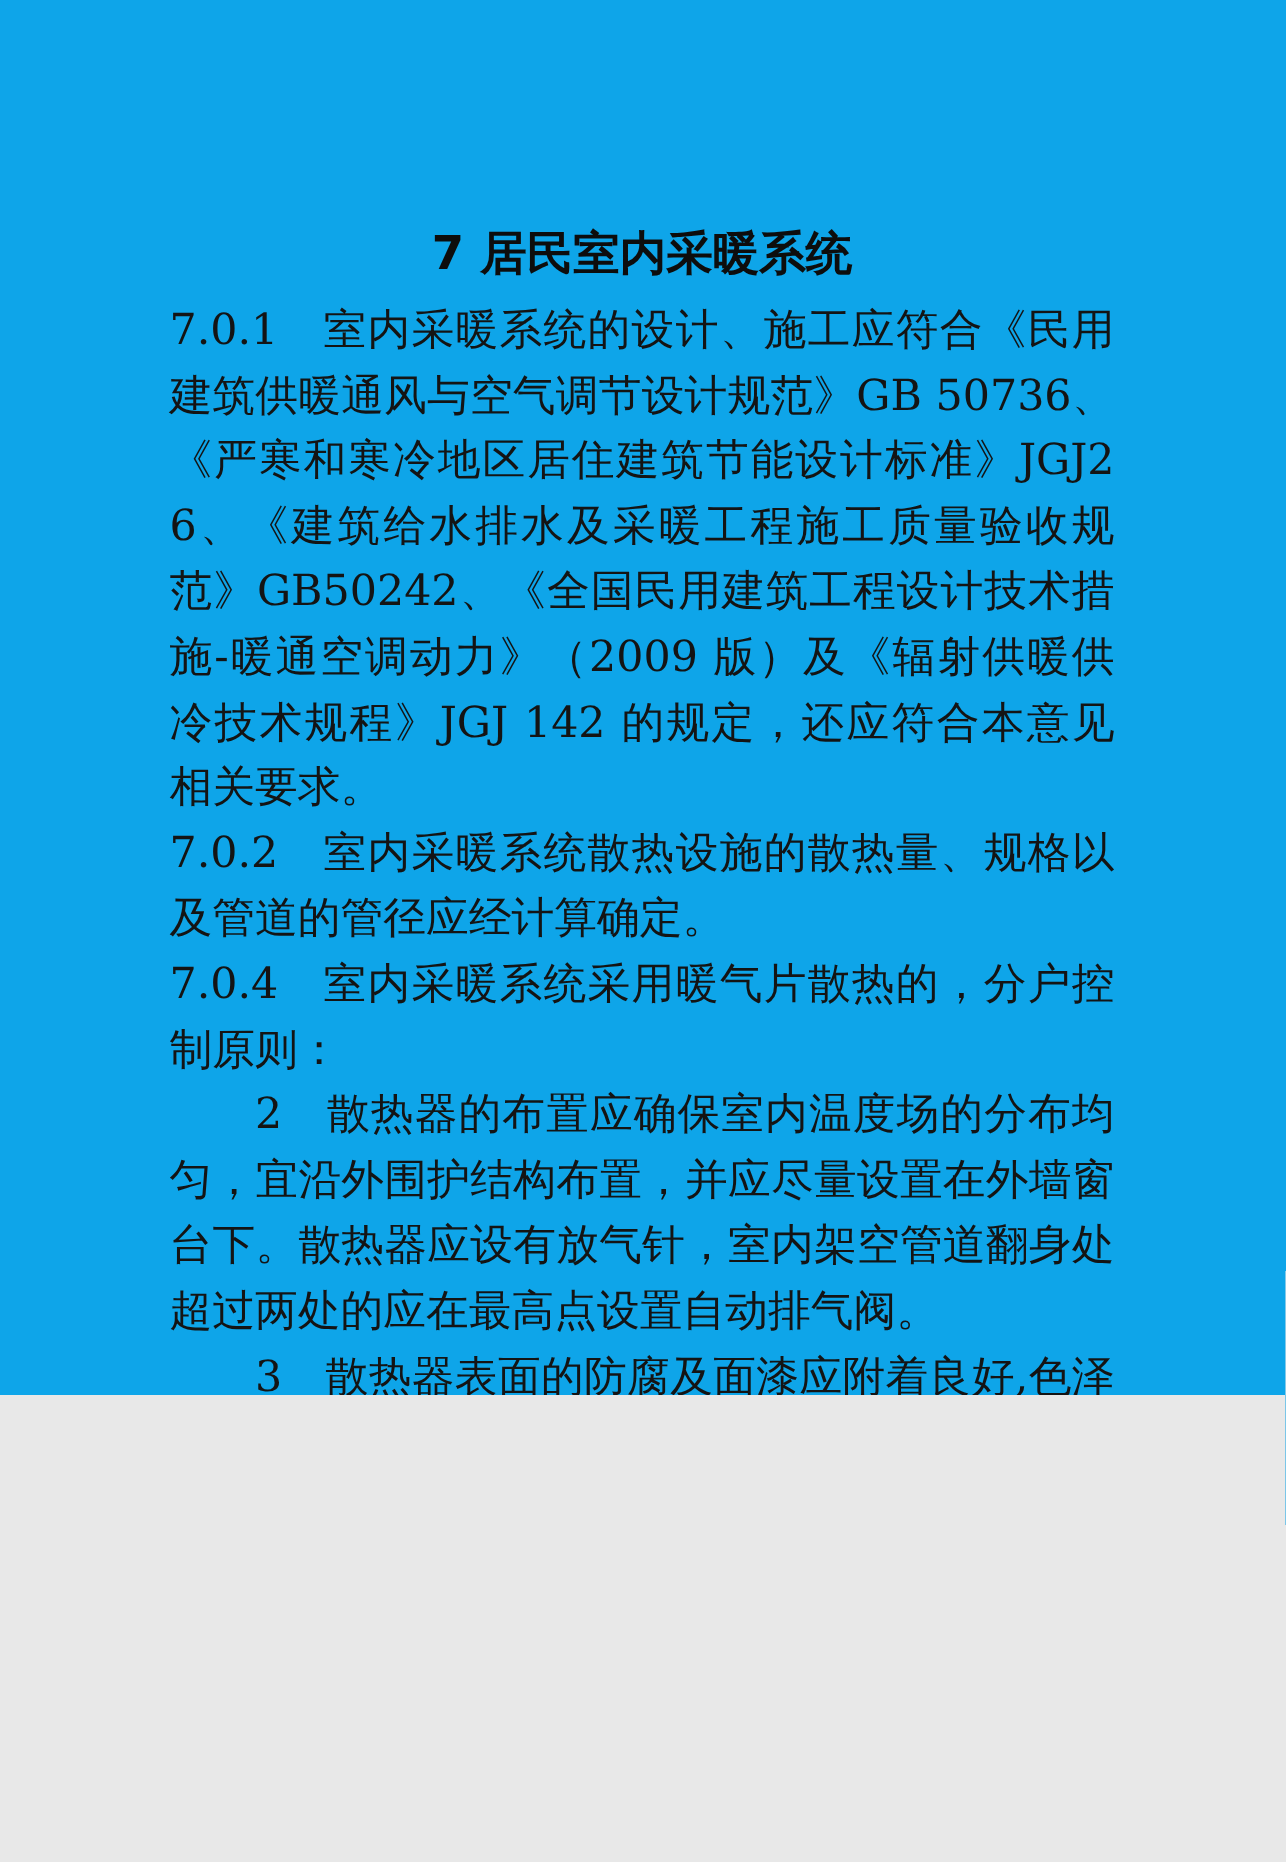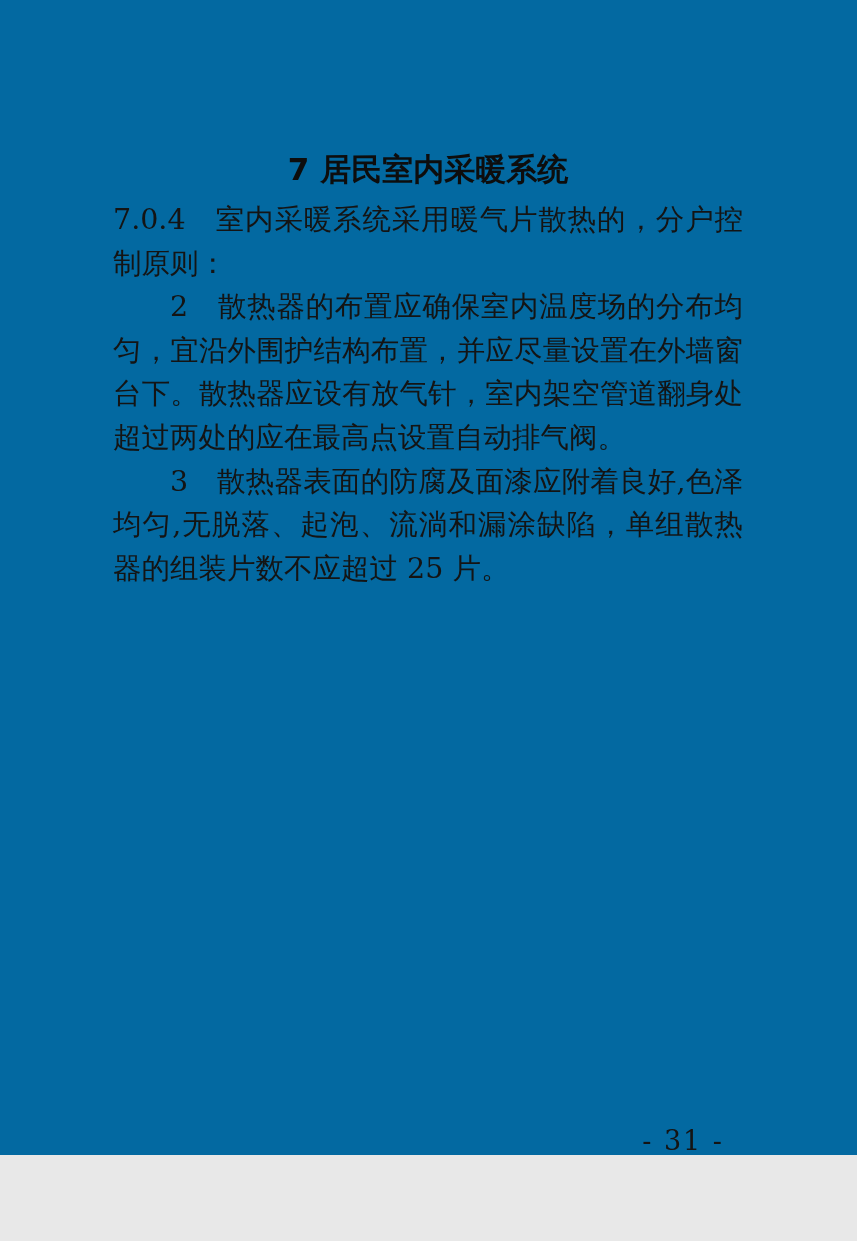--- a/index.html
+++ b/index.html
@@ -3,23 +3,23 @@
 <meta charset="utf-8">
 <style>
   html, body {
     margin: 0;
     padding: 0;
     background: #e8e8e8;
   }
   .page {
     position: relative;
     width: 857px;
-    height: 1155px;
+    height: 930px;
     margin: 0 auto;
-    background: #0369a1;
+    background: #0ea5e9;
     color: #141414;
     font-family: "DejaVu Serif", "Liberation Serif", serif;
     overflow: hidden;
   }
   .content {
     position: absolute;
     left: 113px;
     top: 146px;
     width: 630px;
   }
@@ -53,19 +53,21 @@
     color: #141414;
     margin-left: 40px;
   }
 </style>
 </head>
 <body>
 
 <div class="page">
   <div class="content">
     <h1 class="title">7 居民室内采暖系统</h1>
+    <p class="para">7.0.1　室内采暖系统的设计、施工应符合《民用建筑供暖通风与空气调节设计规范》GB 50736、《严寒和寒冷地区居住建筑节能设计标准》JGJ26、《建筑给水排水及采暖工程施工质量验收规范》GB50242、《全国民用建筑工程设计技术措施-暖通空调动力》（2009 版）及《辐射供暖供冷技术规程》JGJ 142 的规定，还应符合本意见相关要求。</p>
+    <p class="para">7.0.2　室内采暖系统散热设施的散热量、规格以及管道的管径应经计算确定。</p>
     <p class="para">7.0.4　室内采暖系统采用暖气片散热的，分户控制原则：</p>
     <p class="para indent">2　散热器的布置应确保室内温度场的分布均匀，宜沿外围护结构布置，并应尽量设置在外墙窗台下。散热器应设有放气针，室内架空管道翻身处超过两处的应在最高点设置自动排气阀。</p>
     <p class="para indent">3　散热器表面的防腐及面漆应附着良好,色泽均匀,无脱落、起泡、流淌和漏涂缺陷，单组散热器的组装片数不应超过 25 片。</p>
 
   </div>
   <div class="page-number">- 31 -</div>
 </div>
 
 </body></html>

